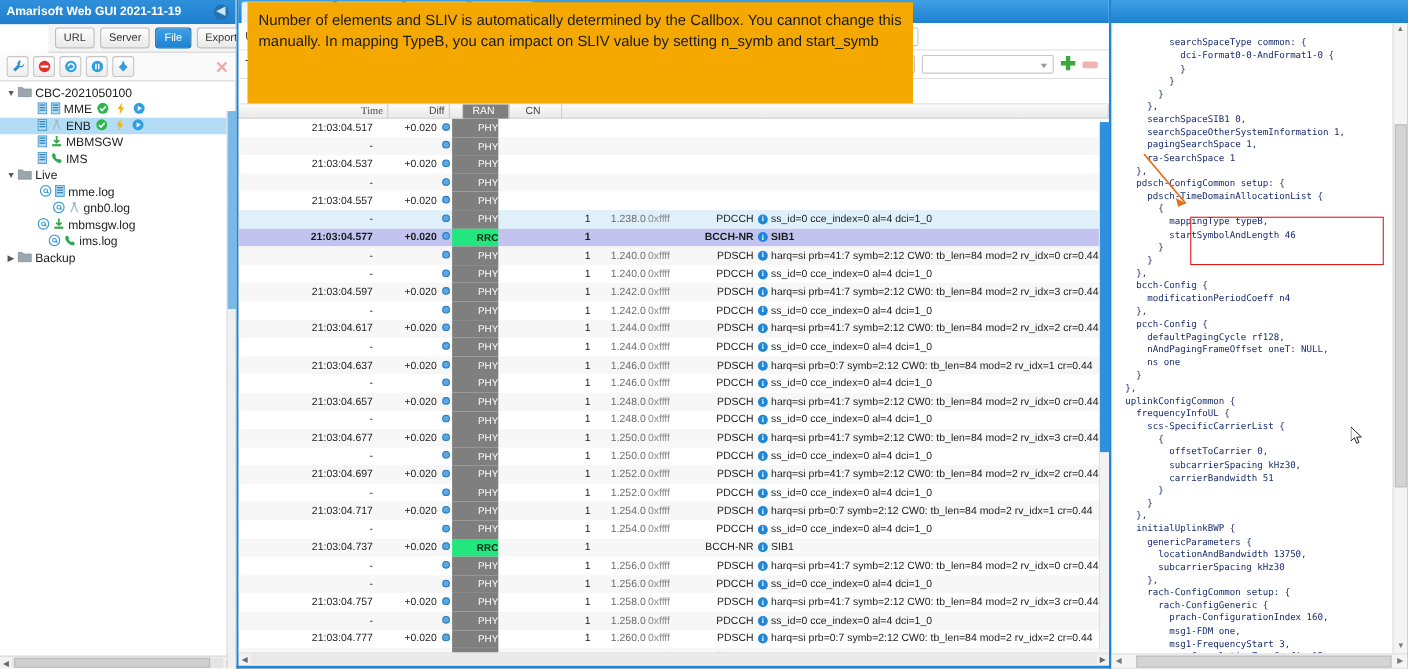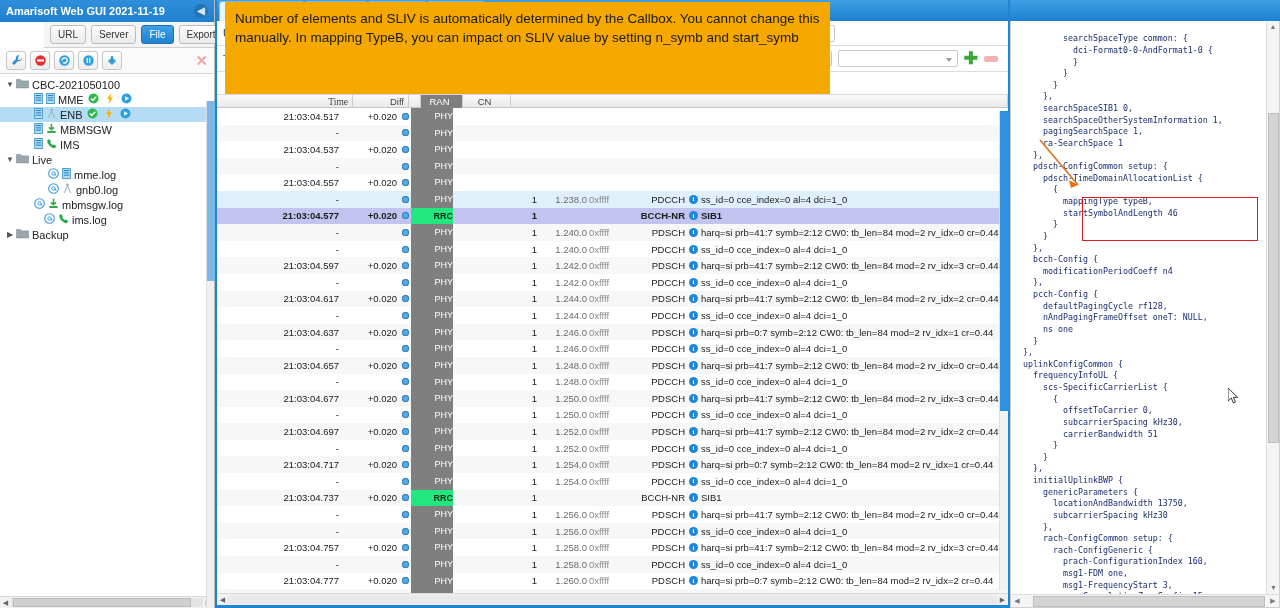--- a/index.html
+++ b/index.html
@@ -366,21 +366,21 @@
             </svg></span>
           <span>IMS</span>
         </div>
         <div class="tree-row" style="padding-left: 4px;">
           <span class="tw">▼</span>
           <span class="ico"><svg width="13" height="11" viewBox="0 0 13 11">
               <path d="M0.5 1.5 h4 l1 1.4 h7 v7 h-12 z" fill="#9aa7ae" stroke="#7d8a91" stroke-width="0.6"></path>
             </svg></span>
           <span>Live</span>
         </div>
-        <div class="tree-row" style="padding-left: 36px; align-items: center;">
+        <div class="tree-row" style="padding-left: 24px; align-items: center;">
           <span class="tw"></span>
           <span class="ico"><svg width="11" height="11" viewBox="0 0 11 11">
               <circle cx="5.5" cy="5.5" r="4.8" fill="none" stroke="#3a9bd9" stroke-width="1.1"></circle>
               <circle cx="5.5" cy="5.5" r="1.7" fill="none" stroke="#3a9bd9" stroke-width="1"></circle>
               <path d="M7.2 5.5 v1.6 h1.1" stroke="#3a9bd9" stroke-width="1" fill="none"></path>
             </svg></span>
           <span class="ico"><svg width="9" height="11" viewBox="0 0 9 11">
               <rect x="0.6" y="0.5" width="7.8" height="10" fill="#b7dff5" stroke="#4d9dd0"></rect>
               <rect x="1.8" y="2" width="5.4" height="1.1" fill="#2c7fb8"></rect>
               <rect x="1.8" y="4.3" width="5.4" height="1.1" fill="#2c7fb8"></rect>

